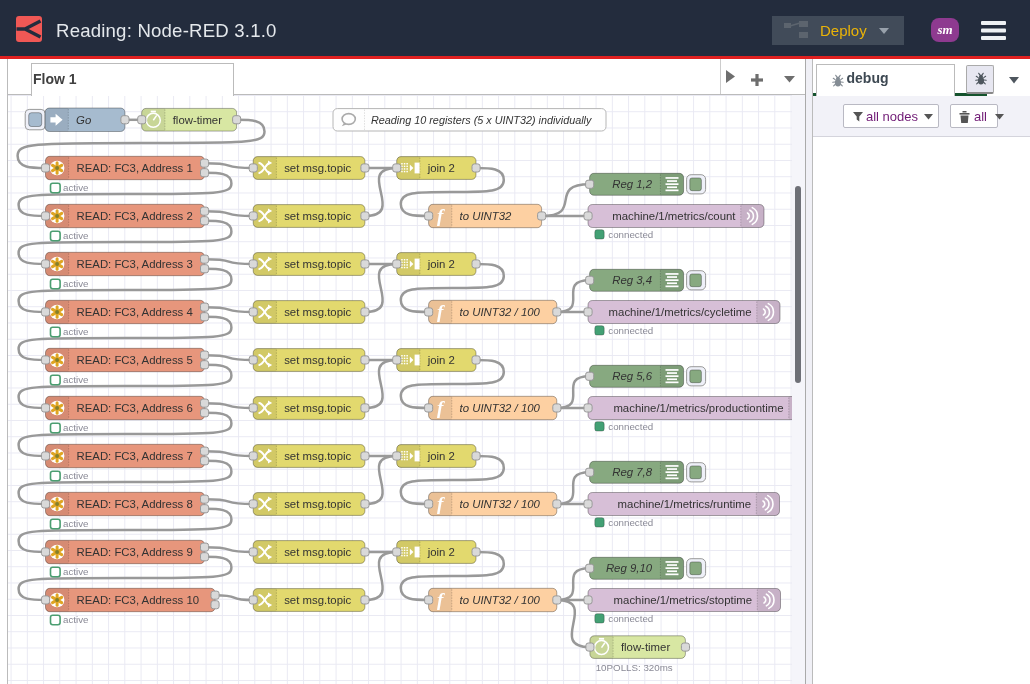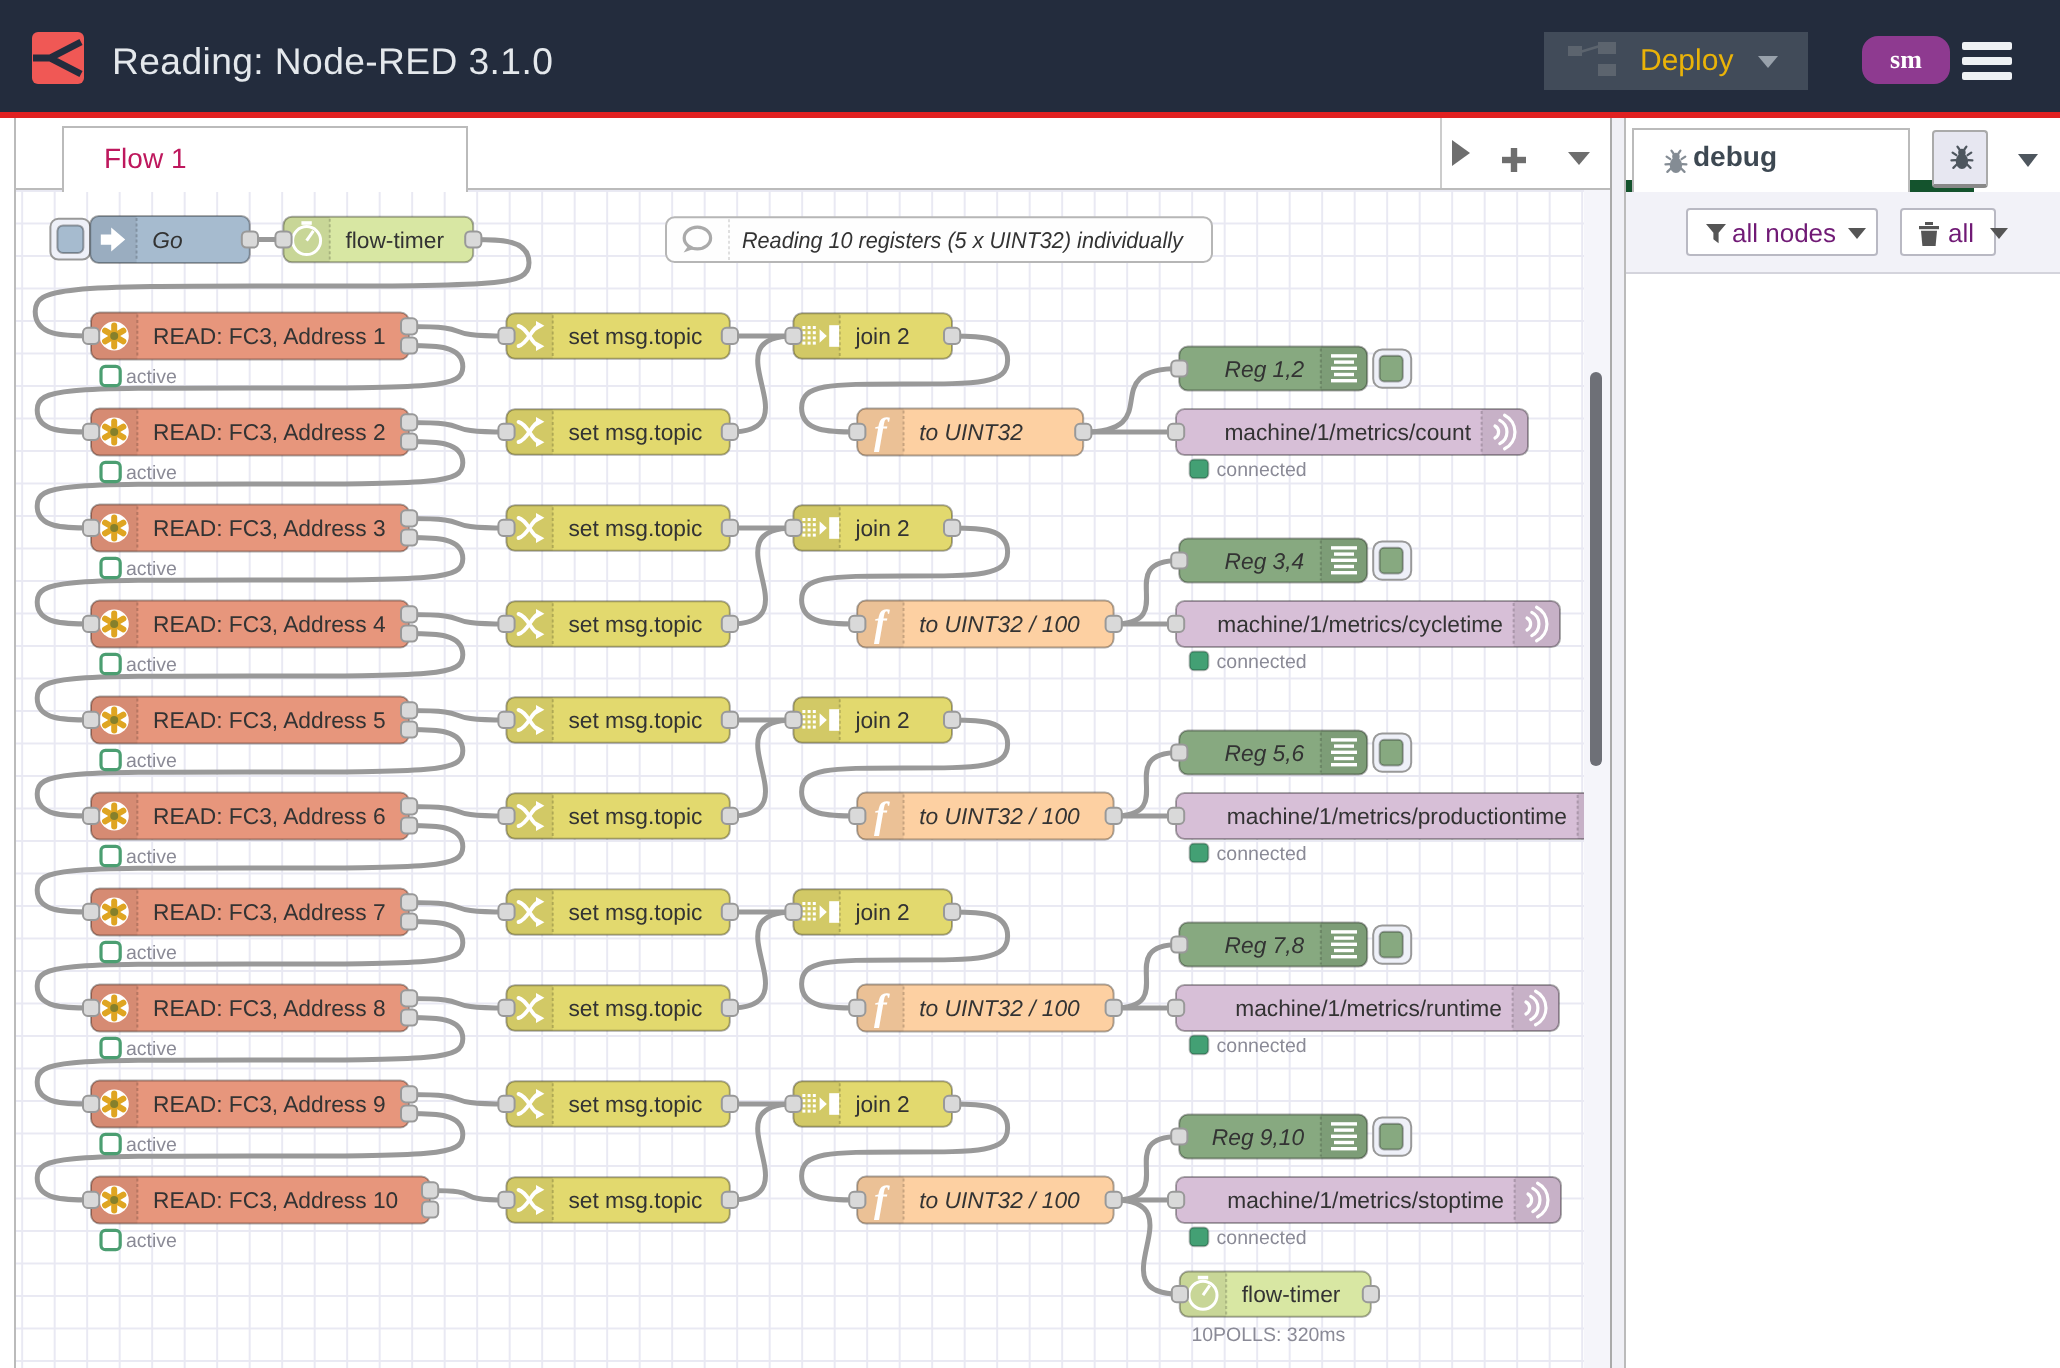--- a/index.html
+++ b/index.html
@@ -1,36 +1,36 @@
 <!DOCTYPE html>
 <html><head><meta charset="utf-8"><style>
 * { margin:0; padding:0; box-sizing:border-box; }
 html,body { width:1030px; height:684px; overflow:hidden; font-family:"Liberation Sans",sans-serif; background:#fff; }
 #page { position:relative; width:1030px; height:684px; }
 #header { position:absolute; left:0; top:0; width:1030px; height:59px; background:#232c3d; border-bottom:3px solid #e02020; box-sizing:border-box; }
 #logo { position:absolute; left:15.6px; top:15.6px; width:26px; height:26px; background:#f05855; border-radius:3px; }
 #title { position:absolute; left:56px; top:20px; font-size:18.6px; color:#e4e8ec; letter-spacing:0.2px; }
 #deploy { position:absolute; left:772px; top:16px; width:132px; height:29px; background:#414b59; }
 #deploy span { position:absolute; left:48px; top:6px; font-size:15px; color:#eab308; }
-#avatar { position:absolute; left:931px; top:18px; width:44px; height:24px; border-radius:8px; background:#8e3a90; color:#fff; font-family:"Liberation Serif",serif; font-weight:bold; font-size:13px; text-align:center; line-height:24px; }
+#avatar { position:absolute; left:931px; top:18px; width:28px; height:24px; border-radius:8px; background:#8e3a90; color:#fff; font-family:"Liberation Serif",serif; font-weight:bold; font-size:13px; text-align:center; line-height:24px;font-style:italic; }
 #leftstrip { position:absolute; left:0; top:59px; width:8px; height:625px; background:#fff; border-right:1px solid #bbb; }
 #toolbar { position:absolute; left:8px; top:59px; width:796.5px; height:36px; background:#fff; border-bottom:1px solid #bbb; }
 #flowtab { position:absolute; left:23px; top:4px; width:203px; height:33px; background:#fff; border:1px solid #bbb; border-bottom:none; z-index:2; }
-#flowtab span { position:absolute; left:20px; top:6.5px; font-size:14px; color:#be185d; }
+#flowtab span { position:absolute; left:1px; top:6.5px; font-size:14px; color:#404040;font-weight:bold; }
 #tbsep { position:absolute; left:711.6px; top:0; width:1px; height:35px; background:#ccc; }
 #canvas { position:absolute; left:8px; top:95px; width:784px; height:589px; background:#fff;
   background-image:linear-gradient(to right,#e9e9f3 1px,transparent 1px),linear-gradient(to bottom,#e9e9f3 1px,transparent 1px);
   background-size:16.25px 16.25px; background-position:2.6px 0px; }
 #cansvg { position:absolute; left:8px; top:95px; width:784px; height:589px; }
 #vtrack { position:absolute; left:792px; top:95px; width:12.5px; height:589px; background:#f5f5fa; }
 #vthumb { position:absolute; left:795px; top:186px; width:5.6px; height:197px; background:#6e7077; border-radius:3px; }
 #canborder { position:absolute; left:804.5px; top:59px; width:1px; height:625px; background:#aaa; }
 #splitter { position:absolute; left:805.5px; top:59px; width:6px; height:625px; background:#f0f0f6; }
 #sidebar { position:absolute; left:811.5px; top:59px; width:218.5px; height:625px; background:#fff; border-left:1px solid #bbb; }
-#sbtabs { position:absolute; left:0; top:0; width:174px; height:37px; background:#fff; border-bottom:6px solid #14532d; box-sizing:border-box; }
+#sbtabs { position:absolute; left:0; top:0; width:174px; height:37px; background:#fff; border-bottom:3px solid #14532d; box-sizing:border-box; }
 #dbgtab { position:absolute; left:3.5px; top:4.5px; width:139px; height:32.5px; background:#fff; border:1px solid #bbb; border-bottom:none; z-index:2; }
 #dbgtab span { position:absolute; left:29.5px; top:5.5px; font-size:14px; font-weight:bold; color:#3d4852; }
 #dbgbtn { position:absolute; left:153px; top:6px; width:28px; height:28.5px; background:#e7e7f1; border:1px solid #aaa; border-bottom:2px solid #888; border-radius:2px; }
 #sbtoolbar { position:absolute; left:0; top:37px; width:218.5px; height:40.5px; background:#f2f2f8; border-bottom:1px solid #d4d4dc; box-sizing:border-box; }
 .sbtn { position:absolute; top:8px; height:24px; background:#fff; border:1px solid #b9b9c3; border-radius:2px; font-size:13px; color:#701a75; }
 #btn-allnodes { left:30.5px; width:96px; }
 #btn-all { left:137.5px; width:48px; }
 .nlabel { font-size:11.38px; fill:#333; font-family:"Liberation Sans",sans-serif; }
 .status { font-size:9.75px; fill:#8a8a96; font-family:"Liberation Sans",sans-serif; }
 .wire { fill:none; stroke:#999; stroke-width:2.5; }

